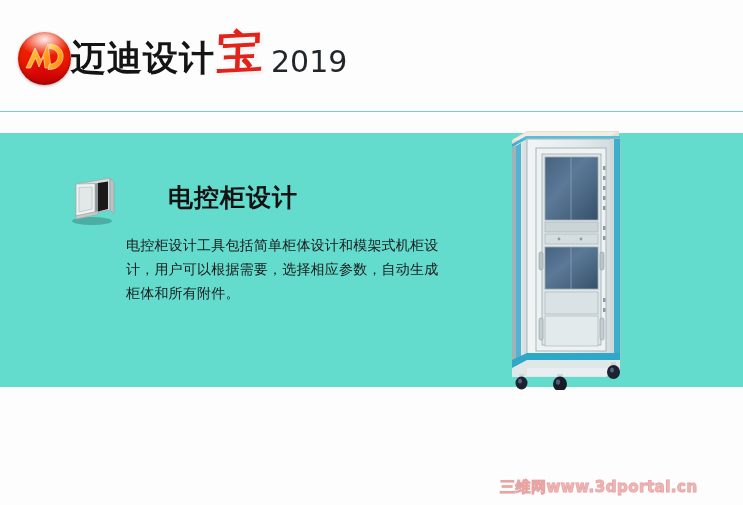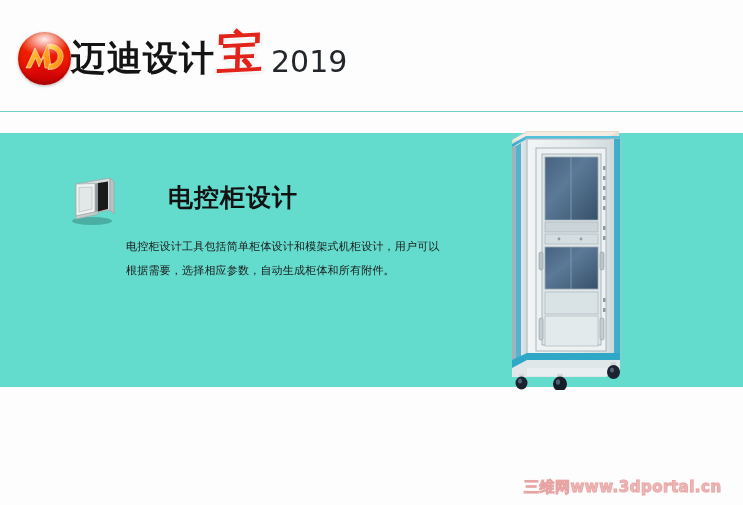--- a/index.html
+++ b/index.html
@@ -114,38 +114,38 @@
     font-weight: 700;
     color: #121212;
     letter-spacing: 1px;
     line-height: 1.1;
     margin-left: 41px;
   }
   #card-body {
     position: absolute;
     left: 126px; top: 234px;
     width: 320px;
-    font-family: Liberation Sans, sans-serif;
-    font-size: 11px;
+    font-family: Liberation Mono, monospace;
+    font-size: 14px;
     color: #1a1a1a;
     line-height: 24px;
     letter-spacing: 0.2px;
   }
 
   
   #product {
     position: absolute;
     left: 503px; top: 122px;
     width: 128px; height: 268px;
   }
 
   
   #watermark {
     position: absolute;
-    left: 524px; top: 478px;
+    left: 500px; top: 478px;
     font-family: "DejaVu Sans", sans-serif;
     font-size: 15px;
     font-weight: 700;
     letter-spacing: 0.5px;
     color: rgba(255,255,255,0.0);
     -webkit-text-stroke: 0.9px #e8a3a3;
     text-shadow: 0 0 1px rgba(226,120,120,0.55);
     white-space: nowrap;
   }
 </style>

